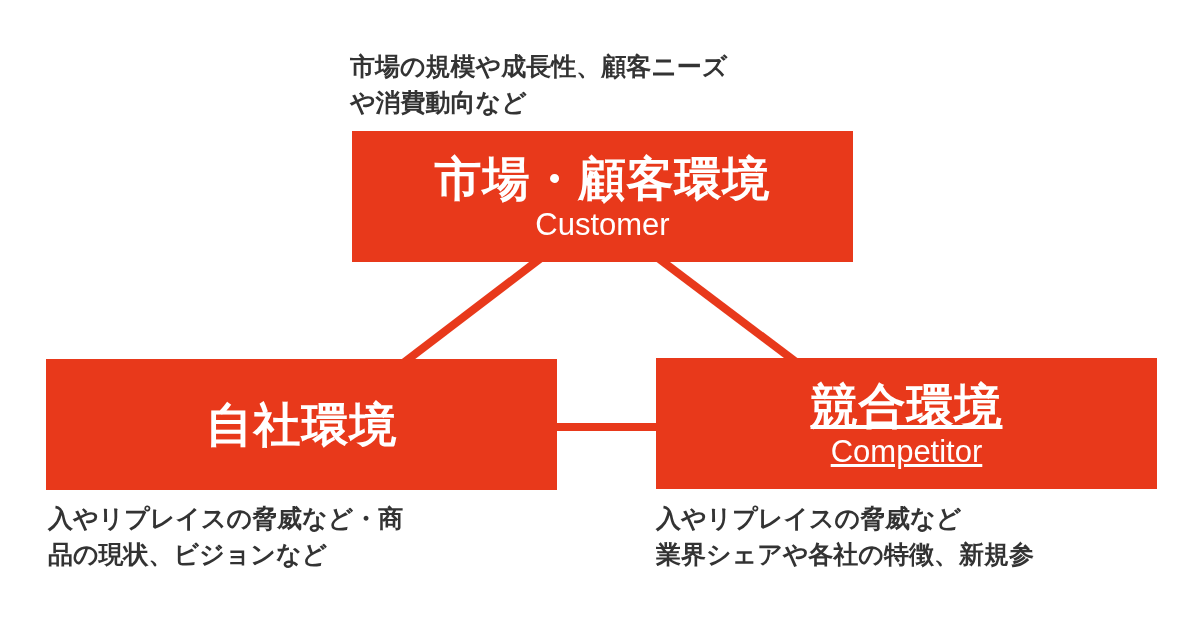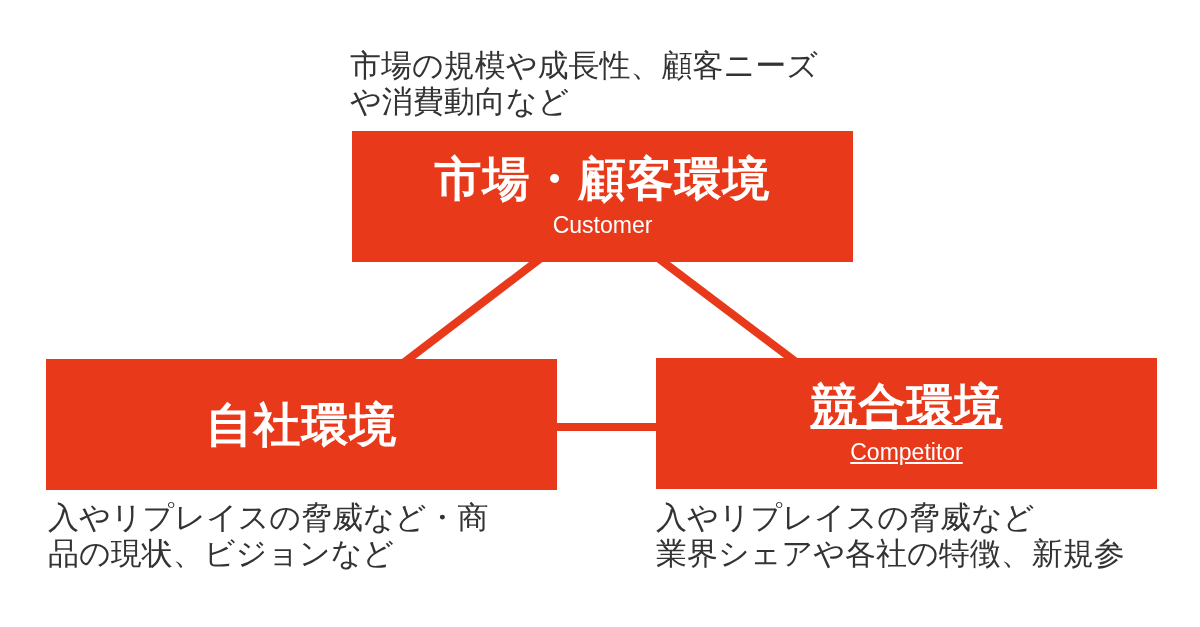--- a/index.html
+++ b/index.html
@@ -42,33 +42,33 @@
     justify-content: center;
     text-align: center;
   }
   .box-title {
     font-size: 47px;
     font-weight: 800;
     line-height: 56px;
     letter-spacing: 1px;
   }
   .box-subtitle {
-    font-size: 23px;
+    font-size: 31px;
     font-weight: 400;
     line-height: 36px;
   }
   .box-customer   { left: 352px; top: 131px; width: 501px; height: 131px; }
   .box-company    { left:  46px; top: 359px; width: 511px; height: 131px; }
   .box-competitor { left: 656px; top: 358px; width: 501px; height: 131px; text-decoration: underline; }
   .annotation {
     position: absolute;
     z-index: 1;
     color: var(--text-dark);
-    font-size: 31px;
-    font-weight: 400;
+    font-size: 25px;
+    font-weight: 700;
     line-height: 36px;
     white-space: nowrap;
   }
   .annotation-customer   { left: 350px; top:  48px; }
   .annotation-company    { left:  48px; top: 500px; }
   .annotation-competitor { left: 656px; top: 500px; }
 </style>
 </head>
 <body>
 

